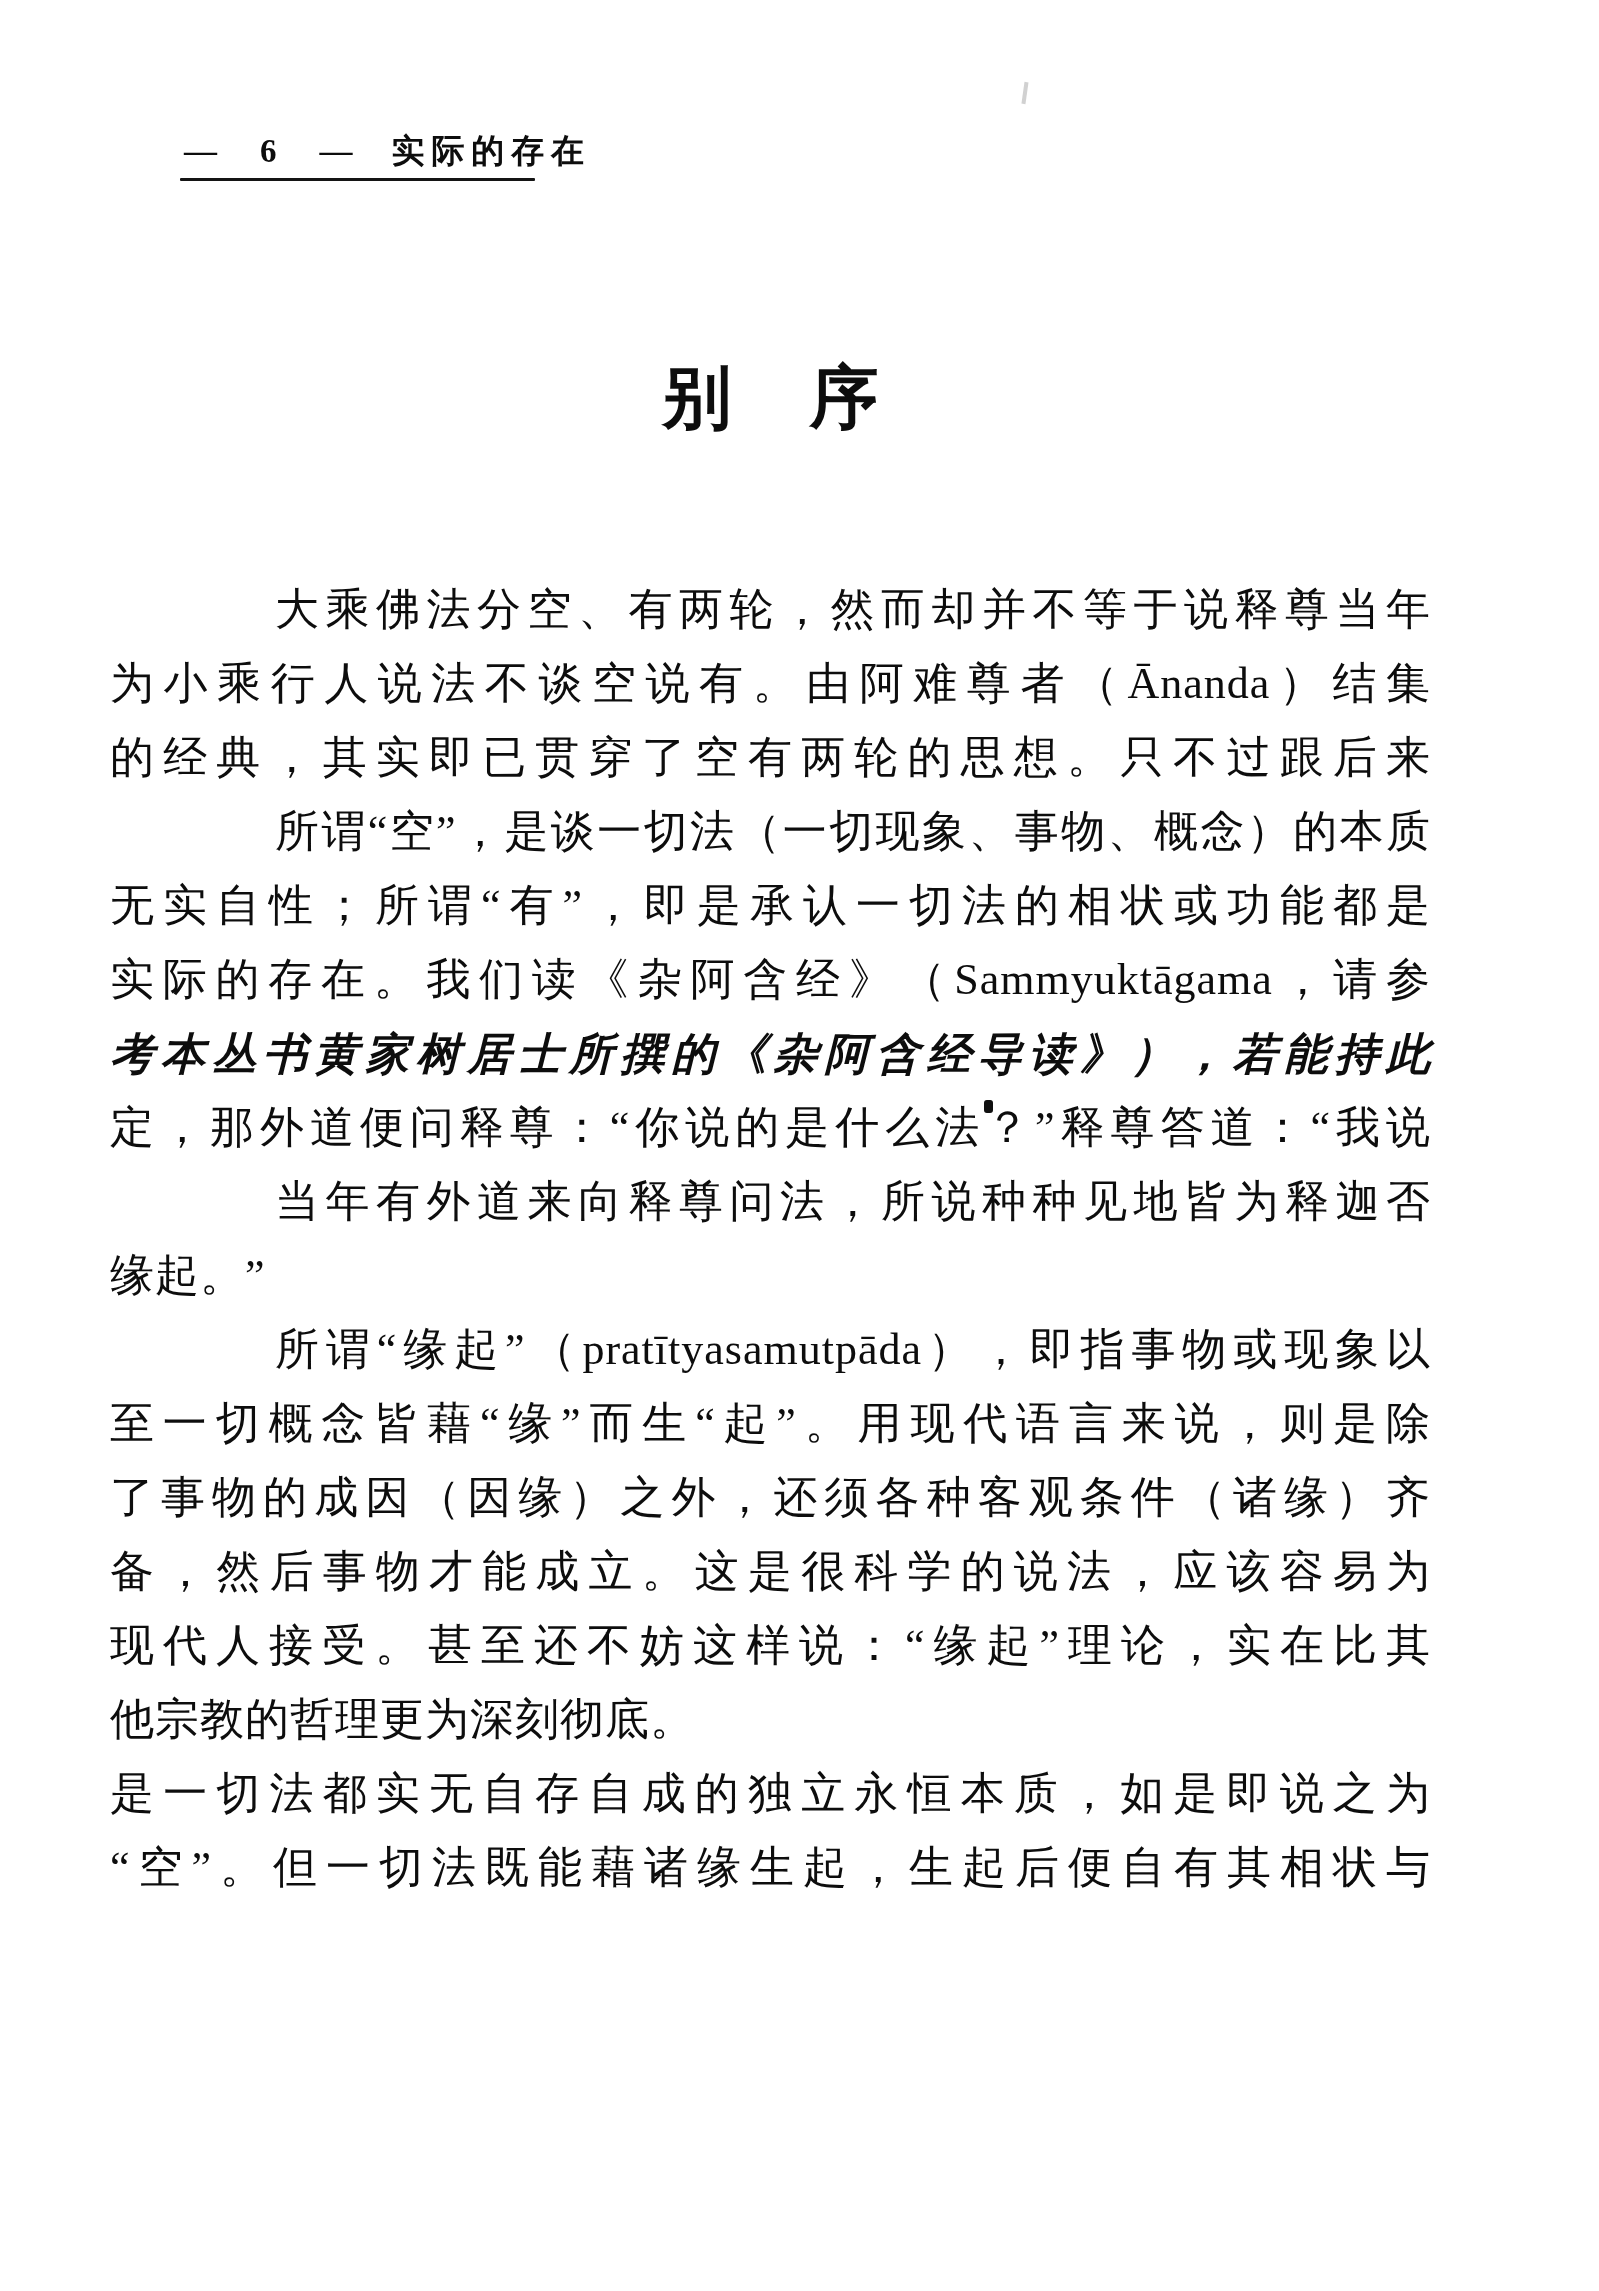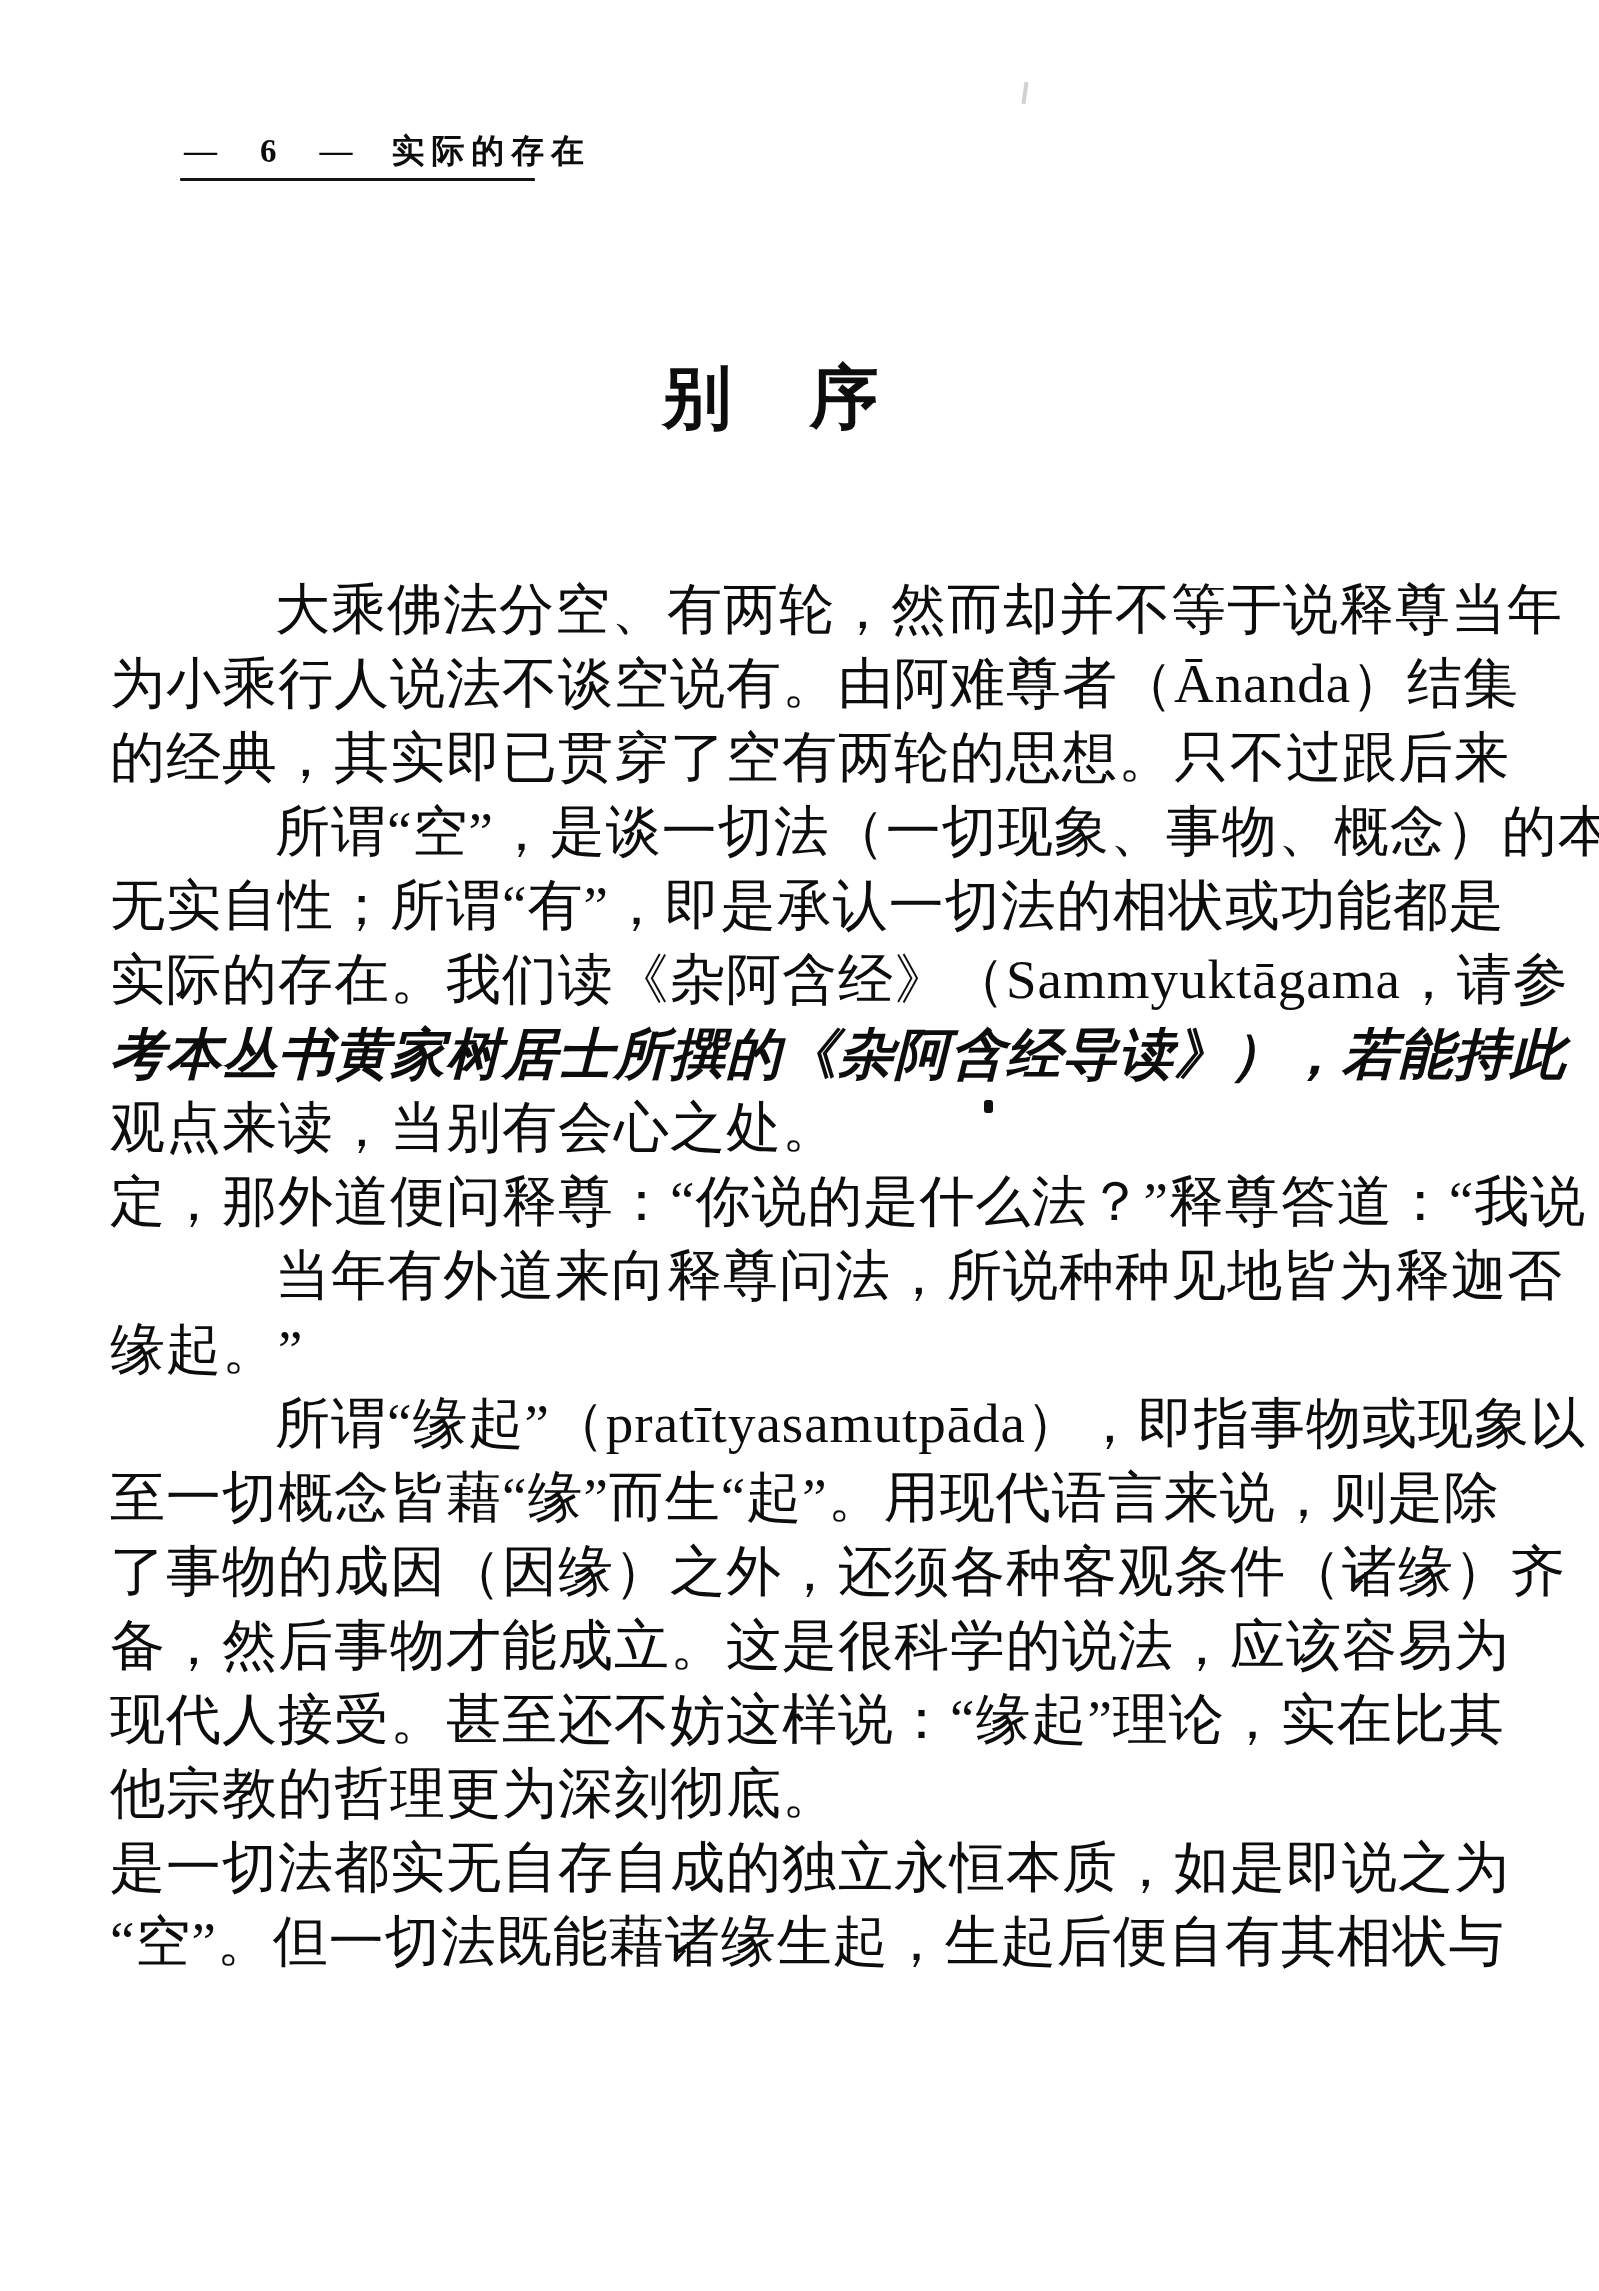--- a/index.html
+++ b/index.html
@@ -31,21 +31,21 @@
   .chapter-title{
     position:absolute;left:110px;top:359px;width:1321px;
     display:flex;justify-content:center;gap:78px;
     font-size:69px;font-weight:bold;line-height:1.15;
     letter-spacing:0;
   }
 
   
   .body-text{
     position:absolute;left:110px;top:573px;width:1321px;
-    font-size:55px;line-height:74px;
+    font-size:44px;line-height:74px;
     letter-spacing:1px;
   }
   .line{
     height:74px;white-space:nowrap;
     text-align:justify;text-align-last:justify;
     overflow:visible;
   }
   .line.end{text-align-last:left;}
   .line.indent{text-indent:165px;}
   .line.kai{
@@ -83,21 +83,20 @@
   </div>
 
   <div class="body-text">
       <div class="line indent">大乘佛法分空、有两轮，然而却并不等于说释尊当年</div>
       <div class="line">为小乘行人说法不谈空说有。由阿难尊者（Ānanda）结集</div>
       <div class="line">的经典，其实即已贯穿了空有两轮的思想。只不过跟后来</div>
       <div class="line indent">所谓“空”，是谈一切法（一切现象、事物、概念）的本质</div>
       <div class="line">无实自性；所谓“有”，即是承认一切法的相状或功能都是</div>
       <div class="line">实际的存在。我们读《杂阿含经》（Sammyuktāgama，请参</div>
       <div class="line kai">考本丛书黄家树居士所撰的《杂阿含经导读》），若能持此</div>
-      <div class="line end">观点来读，当别有会心之处。</div>
       <div class="line">定，那外道便问释尊：“你说的是什么法？”释尊答道：“我说</div>
       <div class="line indent">当年有外道来向释尊问法，所说种种见地皆为释迦否</div>
       <div class="line end">缘起。”</div>
       <div class="line indent">所谓“缘起”（pratītyasamutpāda），即指事物或现象以</div>
       <div class="line">至一切概念皆藉“缘”而生“起”。用现代语言来说，则是除</div>
       <div class="line">了事物的成因（因缘）之外，还须各种客观条件（诸缘）齐</div>
       <div class="line">备，然后事物才能成立。这是很科学的说法，应该容易为</div>
       <div class="line">现代人接受。甚至还不妨这样说：“缘起”理论，实在比其</div>
       <div class="line end">他宗教的哲理更为深刻彻底。</div>
       <div class="line">是一切法都实无自存自成的独立永恒本质，如是即说之为</div>

